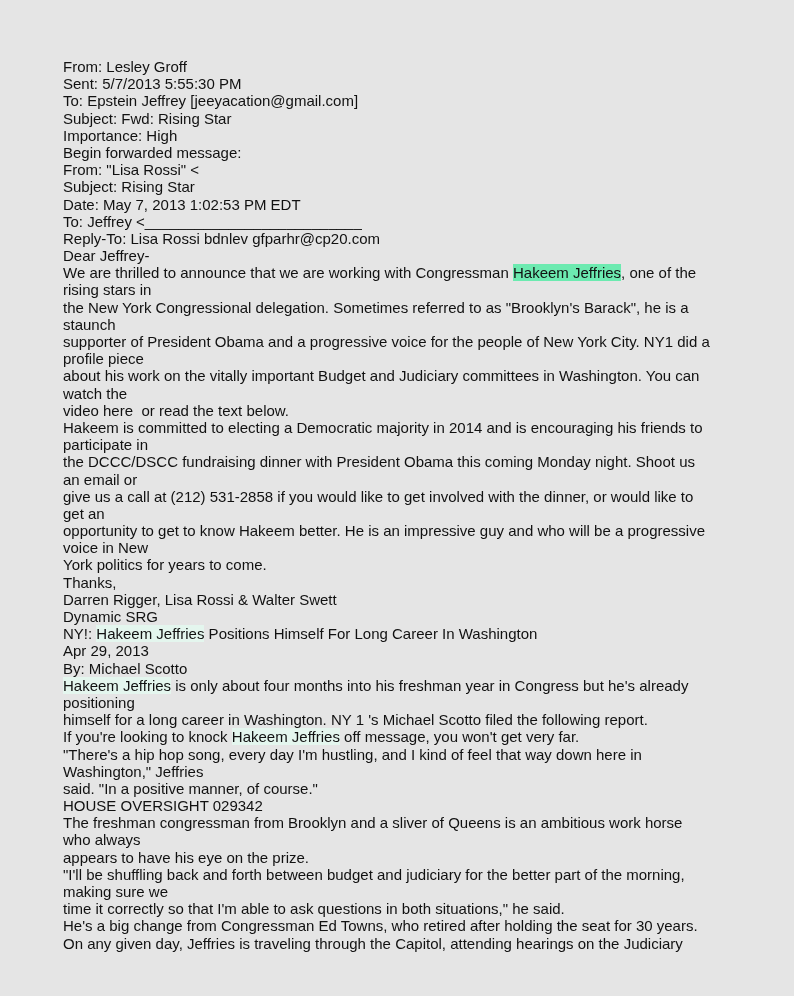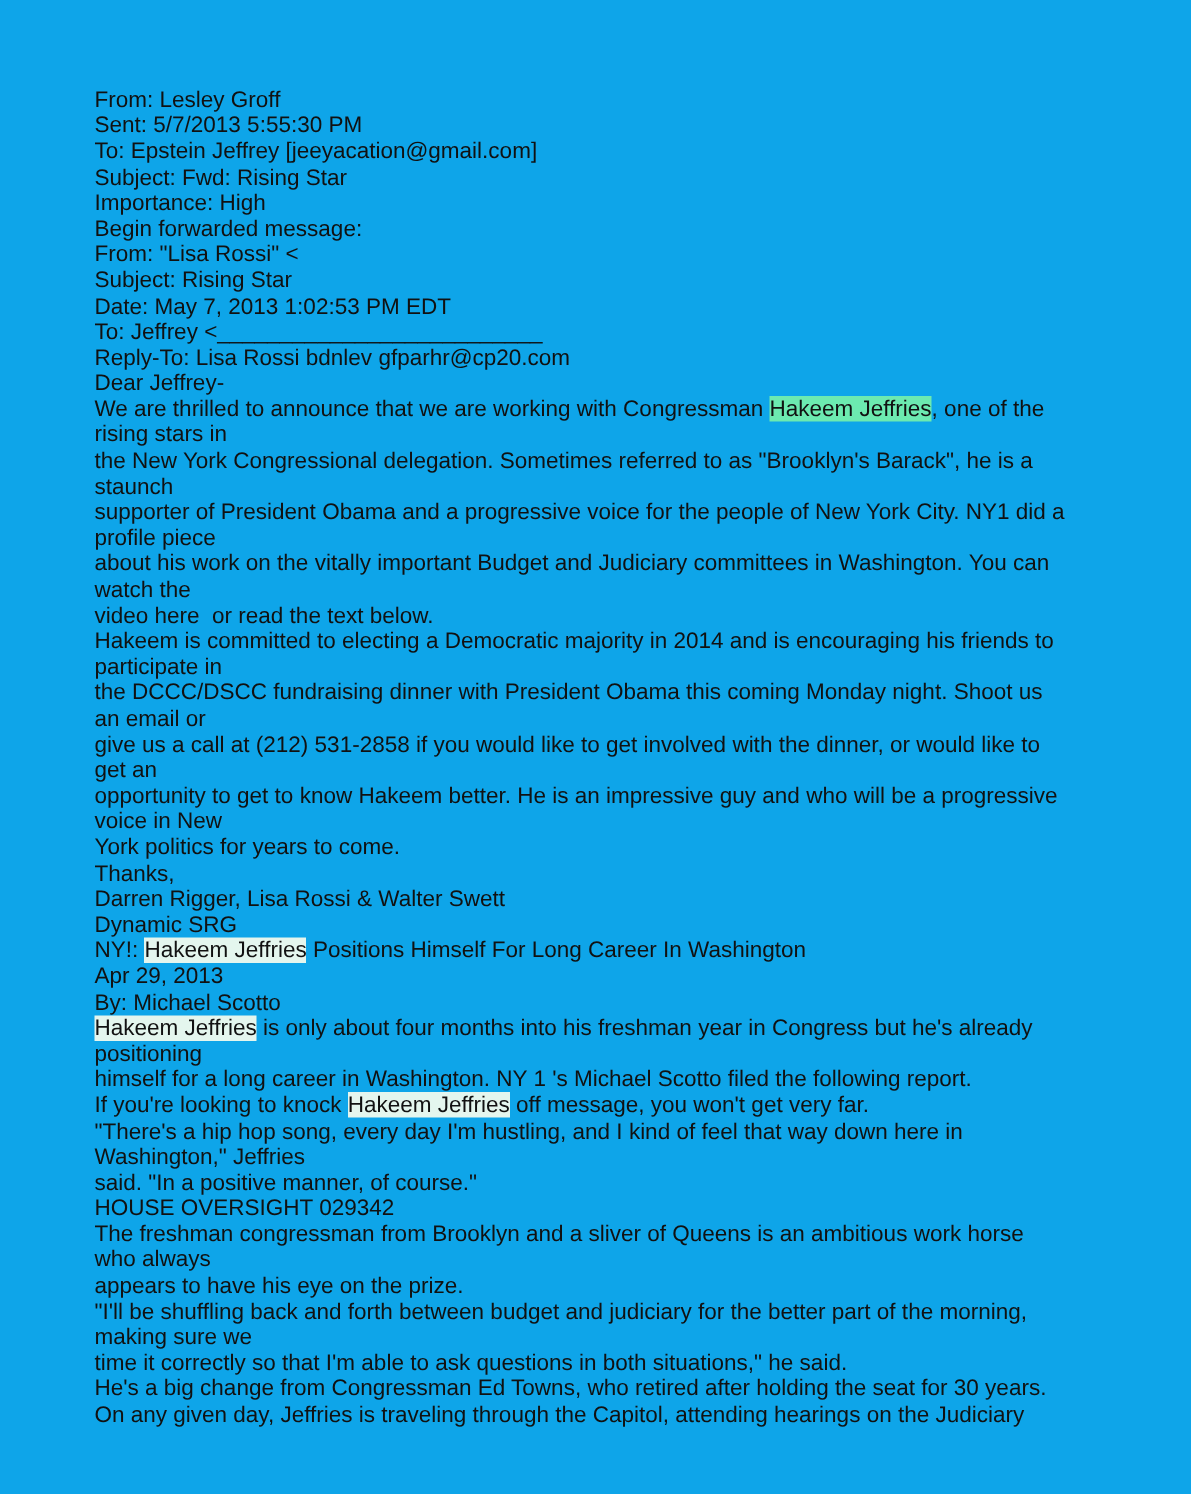--- a/index.html
+++ b/index.html
@@ -10,21 +10,21 @@
   body {
     width: 794px;
     height: 996px;
     position: relative;
     overflow: hidden;
     font-family: "Liberation Sans", sans-serif;
   }
   .page {
     position: absolute;
     inset: 0;
-    background: #0ea5e9;
+    background: #e5e5e5;
   }
   .email-body {
     position: absolute;
     left: 63px;
     top: 58px;
     font-size: 15px;
     line-height: 17.2px;
     color: #111111;
     white-space: pre;           
     letter-spacing: 0;

